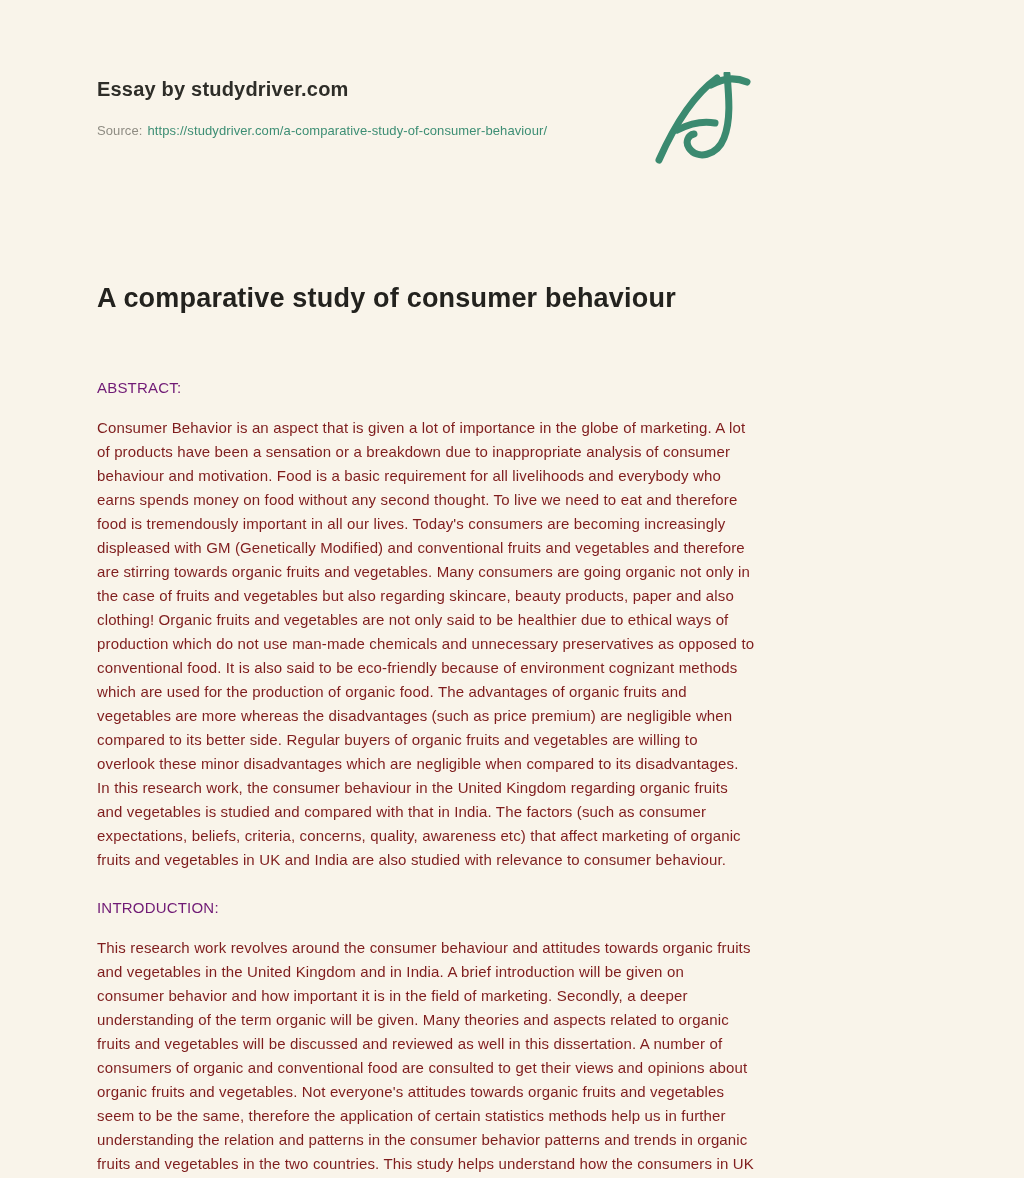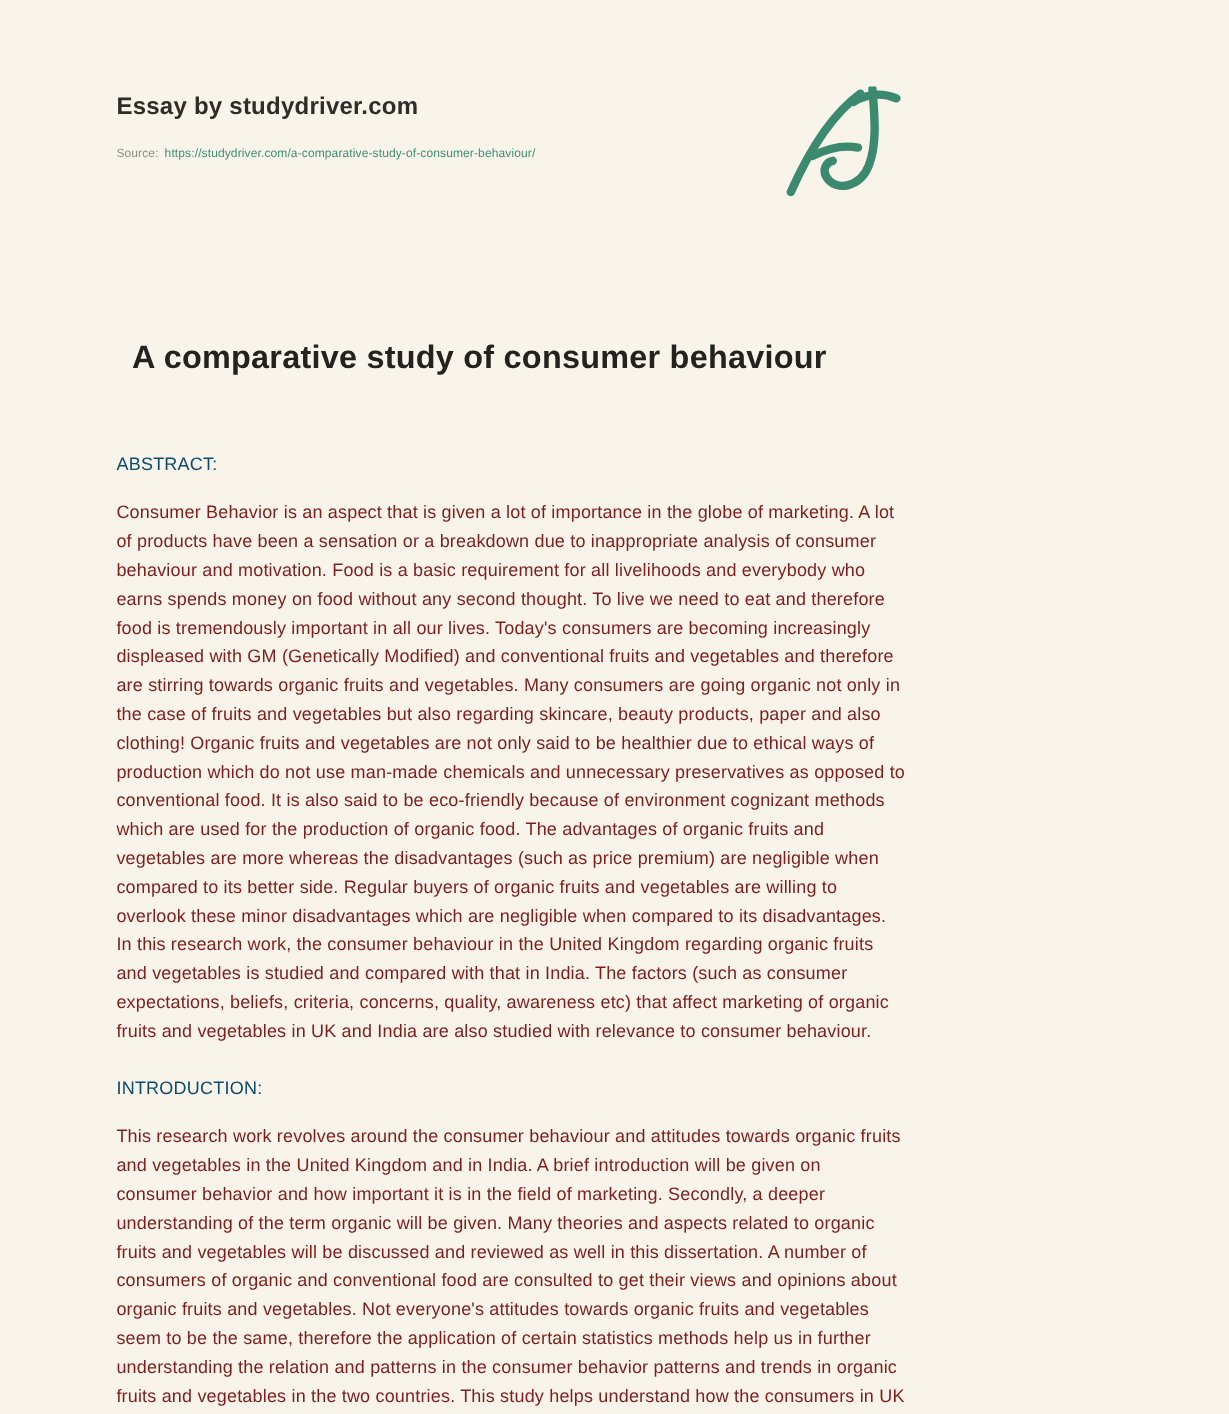--- a/index.html
+++ b/index.html
@@ -28,53 +28,53 @@
     align-items: flex-start;
   }
   .site-title {
     font-size: 20px;
     font-weight: 700;
     color: #2e2d28;
     letter-spacing: 0.2px;
   }
   .source-line {
     margin-top: 22px;
-    font-size: 10px;
+    font-size: 13px;
     letter-spacing: 0.1px;
   }
   .source-label {
     color: #8f8c83;
     margin-right: 5px;
   }
   .source-link {
     color: #3d8e74;
     text-decoration: none;
     cursor: pointer;
   }
   .logo {
     width: 100px;
     height: 92px;
     margin-top: -6px;
     margin-right: 2px;
     flex: 0 0 auto;
   }
   .essay-title {
-    margin: 118px 0 0 13px;
+    margin: 118px 0 0 0;
     font-size: 27px;
     font-weight: 600;
     color: #23221e;
     letter-spacing: 0.2px;
     line-height: 1.2;
   }
   .section-label {
     margin: 0;
     padding-top: 24px;
     font-size: 15px;
     line-height: 24px;
-    color: #0c4a6e;
+    color: #701a75;
     letter-spacing: 0.2px;
   }
   .section-label.first {
     padding-top: 62px;
   }
   .paragraph {
     margin: 0;
     padding-top: 16px;
     font-size: 15px;
     line-height: 24px;

